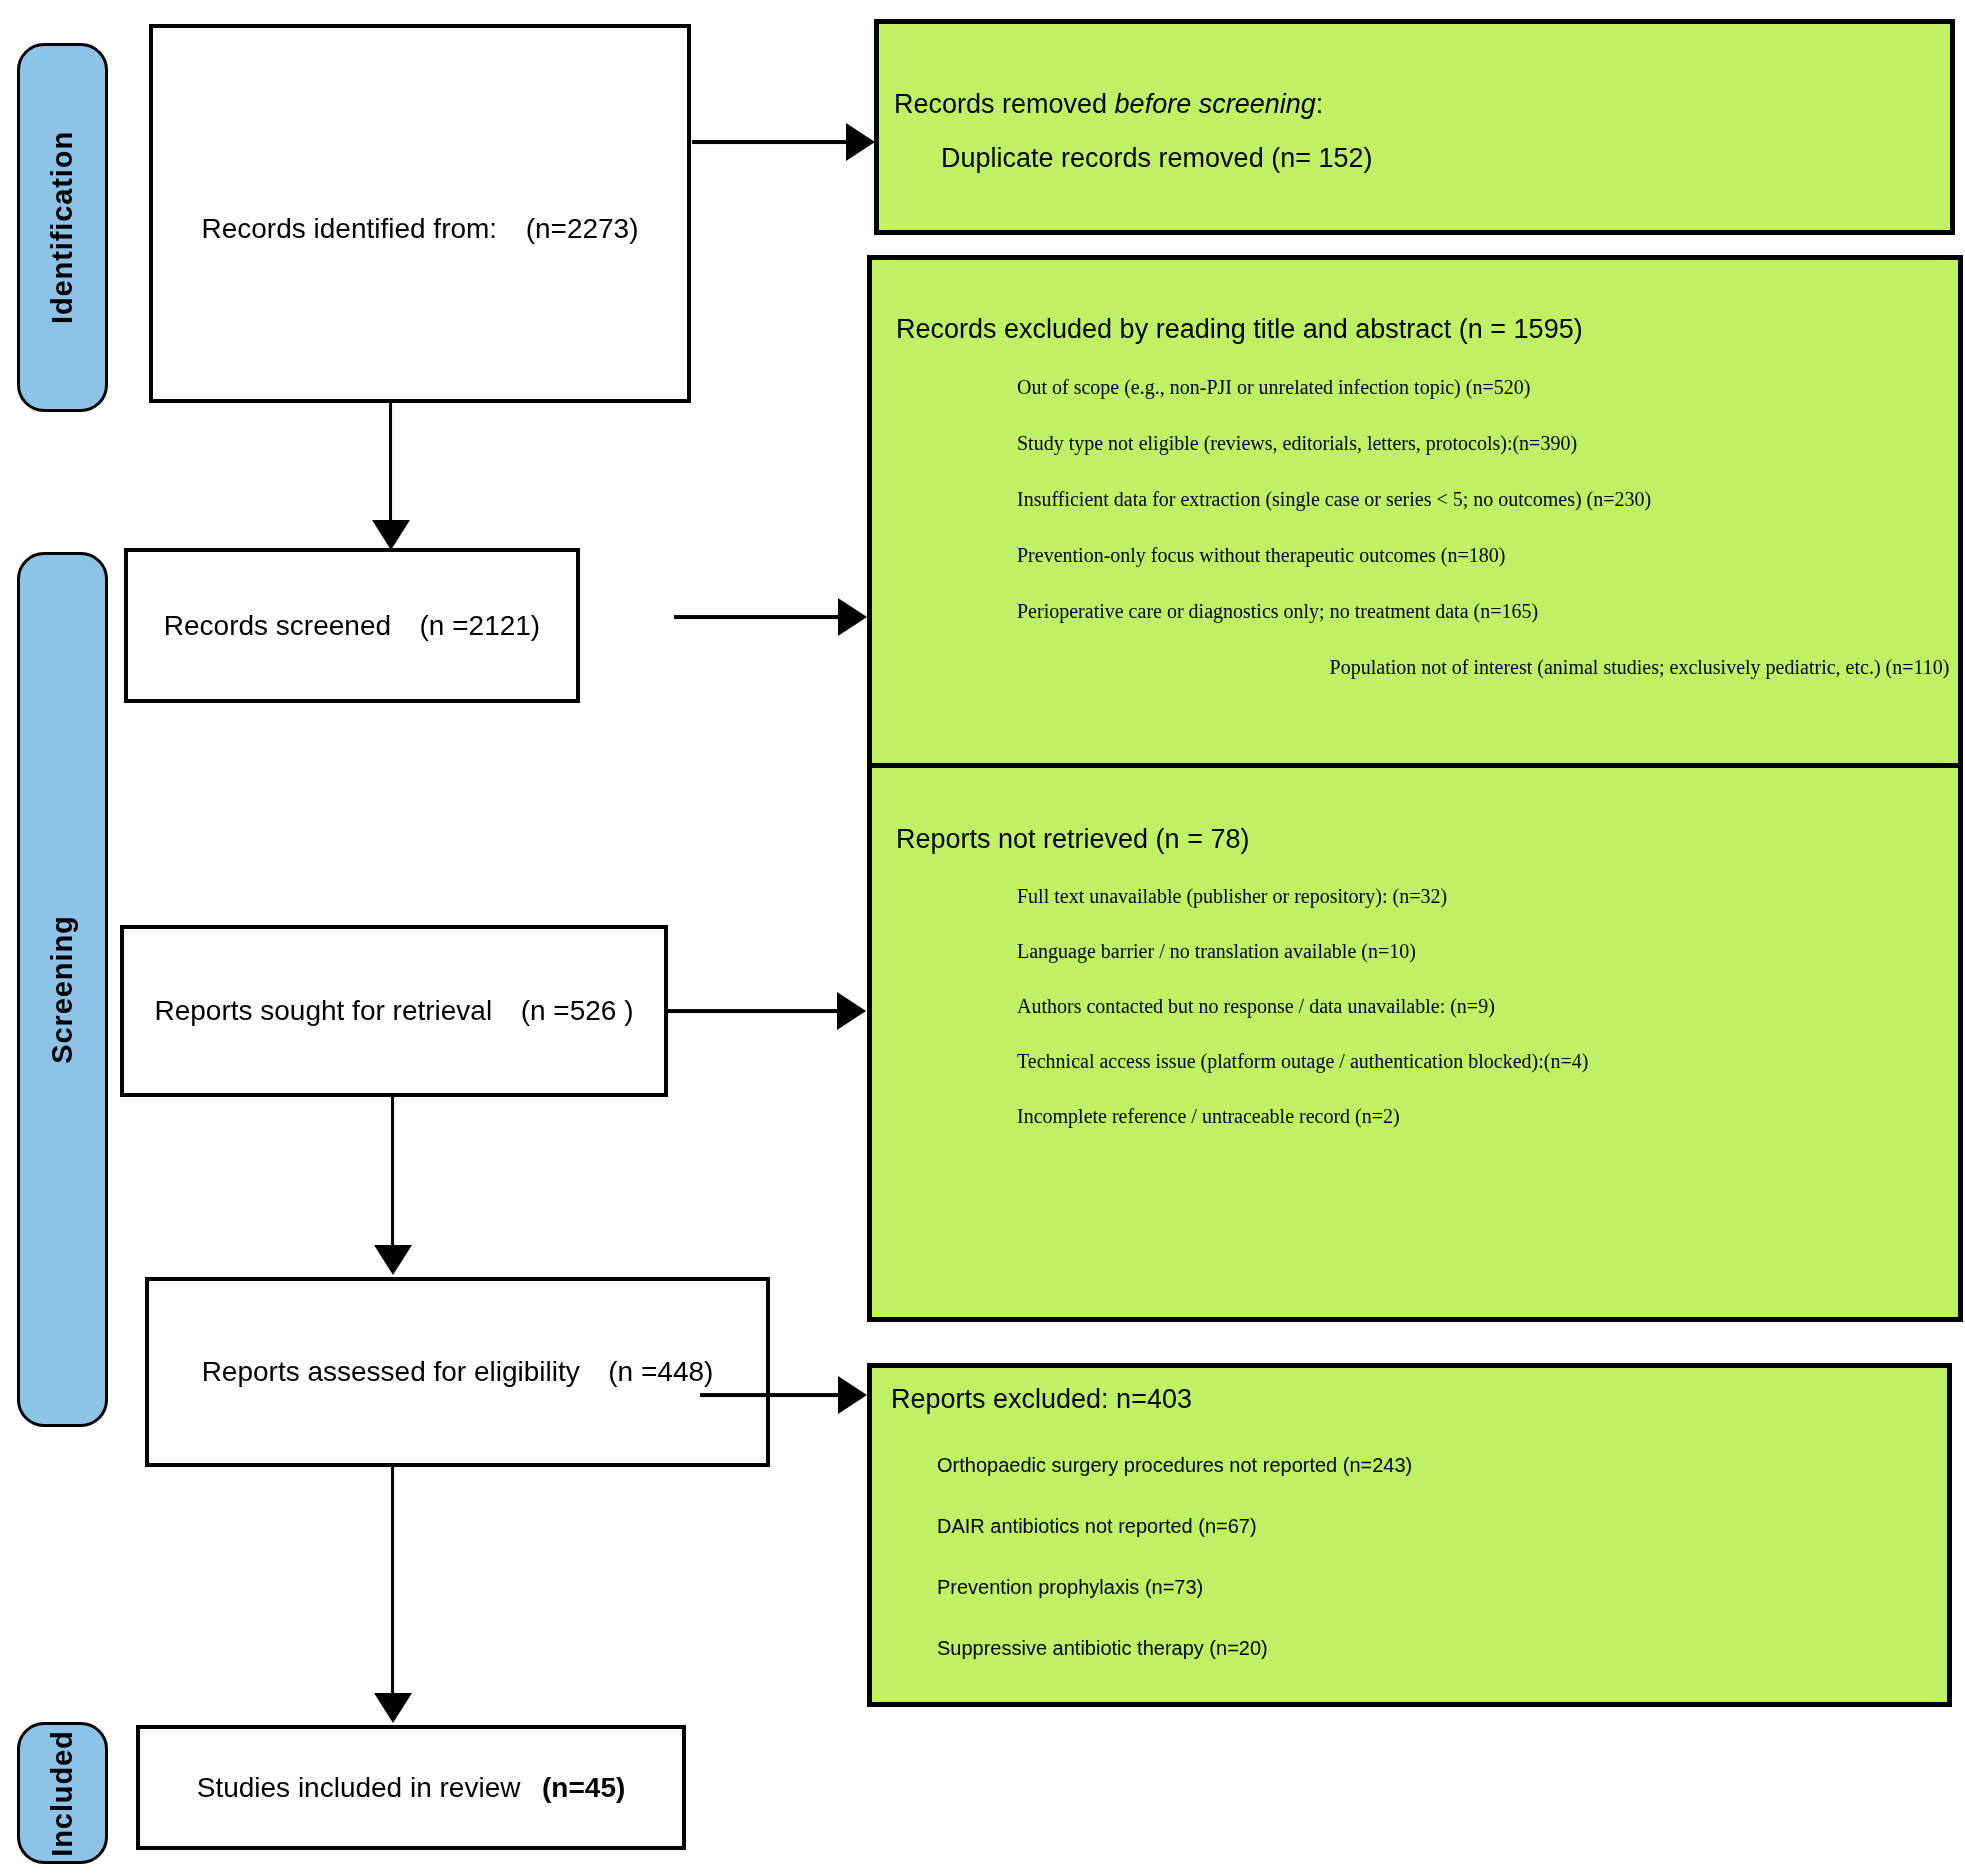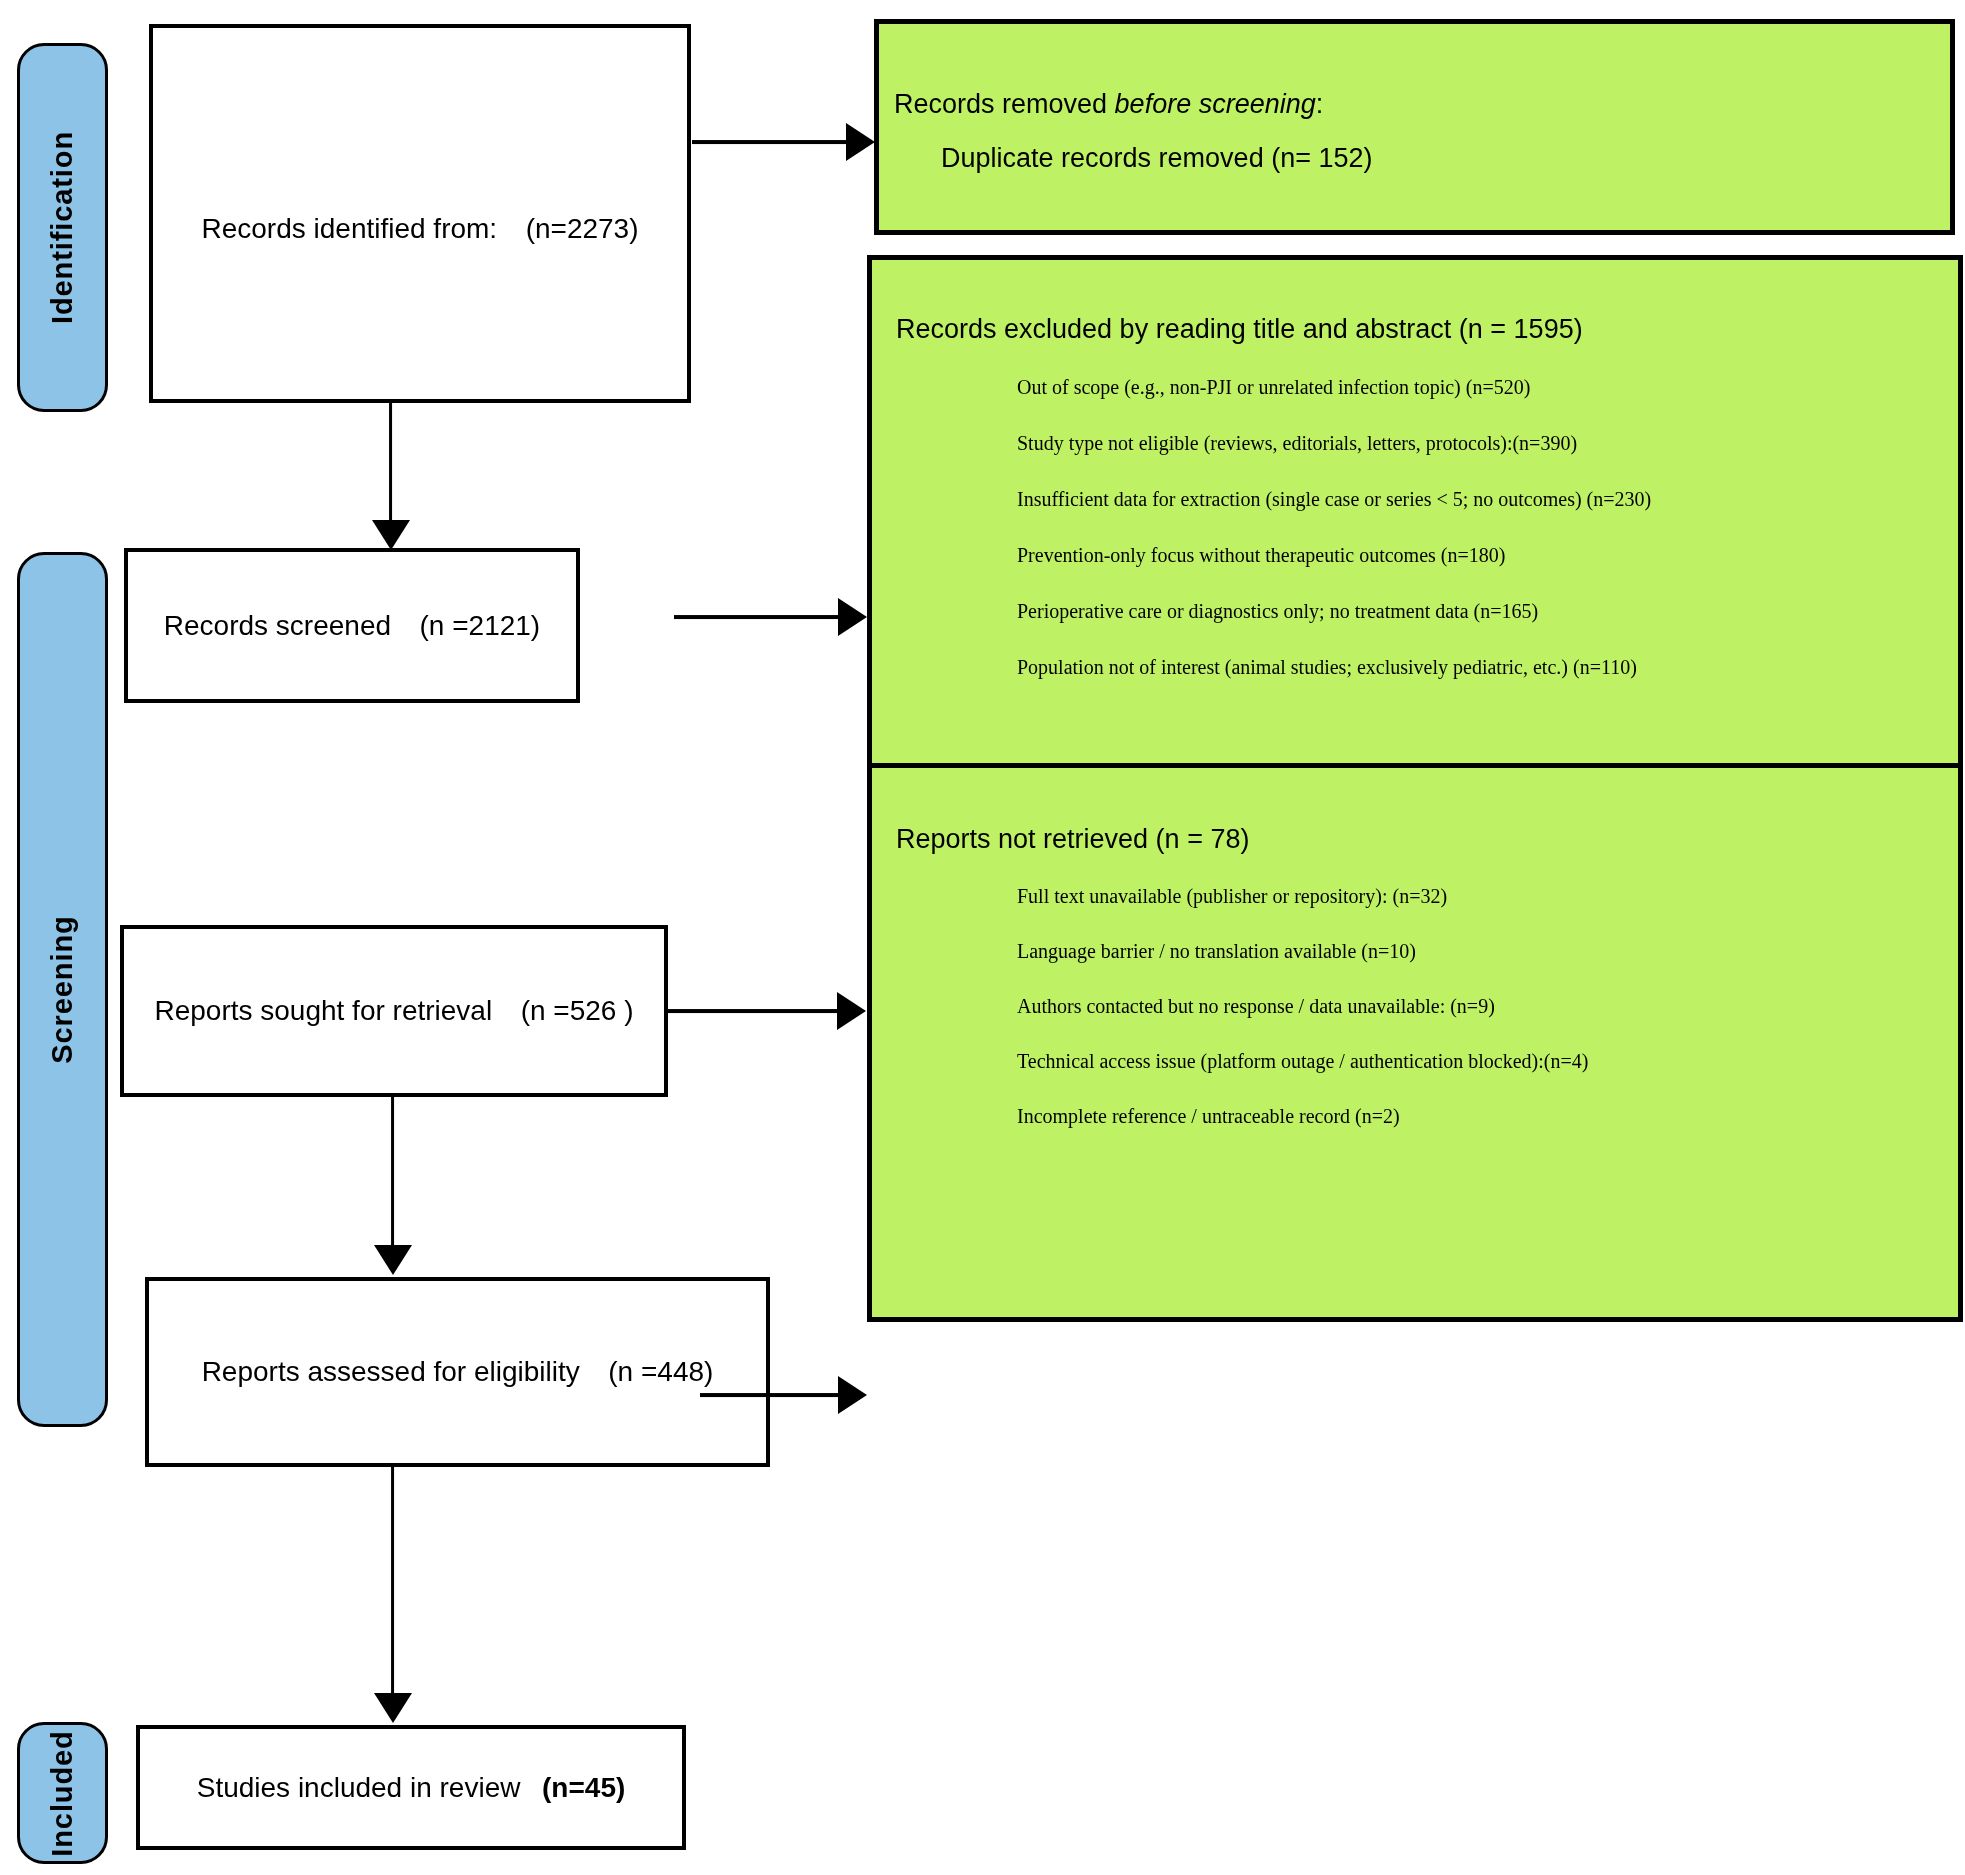--- a/index.html
+++ b/index.html
@@ -133,32 +133,39 @@
     <div class="title" style="margin-left:47px;margin-top:23px;">Duplicate records removed (n= 152)</div>
   </div>
 
   <div class="rbox" style="left:867px;top:255px;width:1096px;height:605px;padding:54px 8.6px 0 24px;">
     <div class="title">Records excluded by reading title and abstract (n = 1595)</div>
     <div class="ritem" style="margin-left:121px;margin-top:31px;">Out of scope (e.g., non-PJI or unrelated infection topic) (n=520)</div>
     <div class="ritem" style="margin-left:121px;margin-top:33px;">Study type not eligible (reviews, editorials, letters, protocols):(n=390)</div>
     <div class="ritem" style="margin-left:121px;margin-top:33px;">Insufficient data for extraction (single case or series &lt; 5; no outcomes) (n=230)</div>
     <div class="ritem" style="margin-left:121px;margin-top:33px;">Prevention-only focus without therapeutic outcomes (n=180)</div>
     <div class="ritem" style="margin-left:121px;margin-top:33px;">Perioperative care or diagnostics only; no treatment data (n=165)</div>
-    <div class="ritem" style="margin-left:121px;margin-top:33px;">Population not of interest (animal studies; exclusively pediatric, etc.) (n=110)</div>
+    <div class="ritem" style="margin-left:121px;margin-top:33px;text-align:right;">Population not of interest (animal studies; exclusively pediatric, etc.) (n=110)</div>
   </div>
 
   <div class="rbox" style="left:867px;top:763px;width:1096px;height:559px;padding:56px 8.6px 0 24px;">
     <div class="title">Reports not retrieved (n = 78)</div>
     <div class="ritem" style="margin-left:121px;margin-top:30px;">Full text unavailable (publisher or repository): (n=32)</div>
     <div class="ritem" style="margin-left:121px;margin-top:32px;">Language barrier / no translation available (n=10)</div>
     <div class="ritem" style="margin-left:121px;margin-top:32px;">Authors contacted but no response / data unavailable: (n=9)</div>
     <div class="ritem" style="margin-left:121px;margin-top:32px;">Technical access issue (platform outage / authentication blocked):(n=4)</div>
     <div class="ritem" style="margin-left:121px;margin-top:32px;">Incomplete reference / untraceable record (n=2)</div>
   </div>
 
+  <div class="rbox" style="left:867px;top:1363px;width:1085px;height:344px;padding:15.5px 8.6px 0 19px;">
+    <div class="title">Reports excluded: n=403</div>
+    <div class="r4item" style="margin-left:46px;margin-top:39px;">Orthopaedic surgery procedures not reported (n=243)</div>
+    <div class="r4item" style="margin-left:46px;margin-top:38px;">DAIR antibiotics not reported (n=67)</div>
+    <div class="r4item" style="margin-left:46px;margin-top:38px;">Prevention prophylaxis (n=73)</div>
+    <div class="r4item" style="margin-left:46px;margin-top:38px;">Suppressive antibiotic therapy (n=20)</div>
+  </div>
 
   <div class="arrow-h" style="left:692px;top:123px;width:183px;height:38px;">
     <div class="shaft"></div>
     <div class="head"></div>
   </div>
 
   <div class="arrow-h" style="left:674px;top:598px;width:193px;height:38px;">
     <div class="shaft"></div>
     <div class="head"></div>
   </div>

